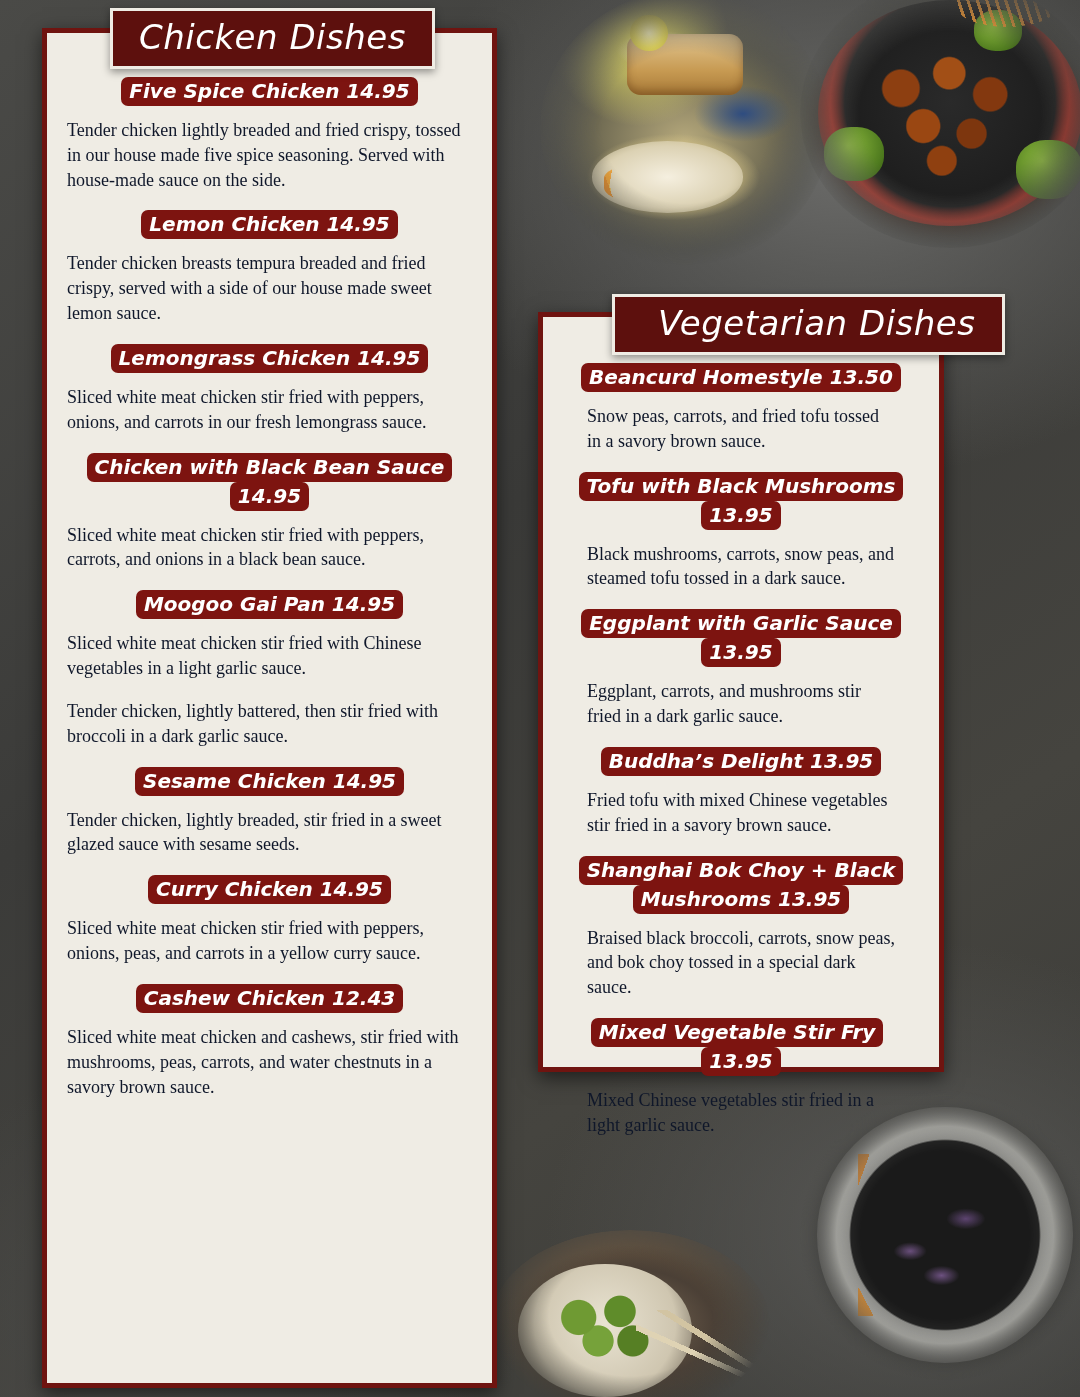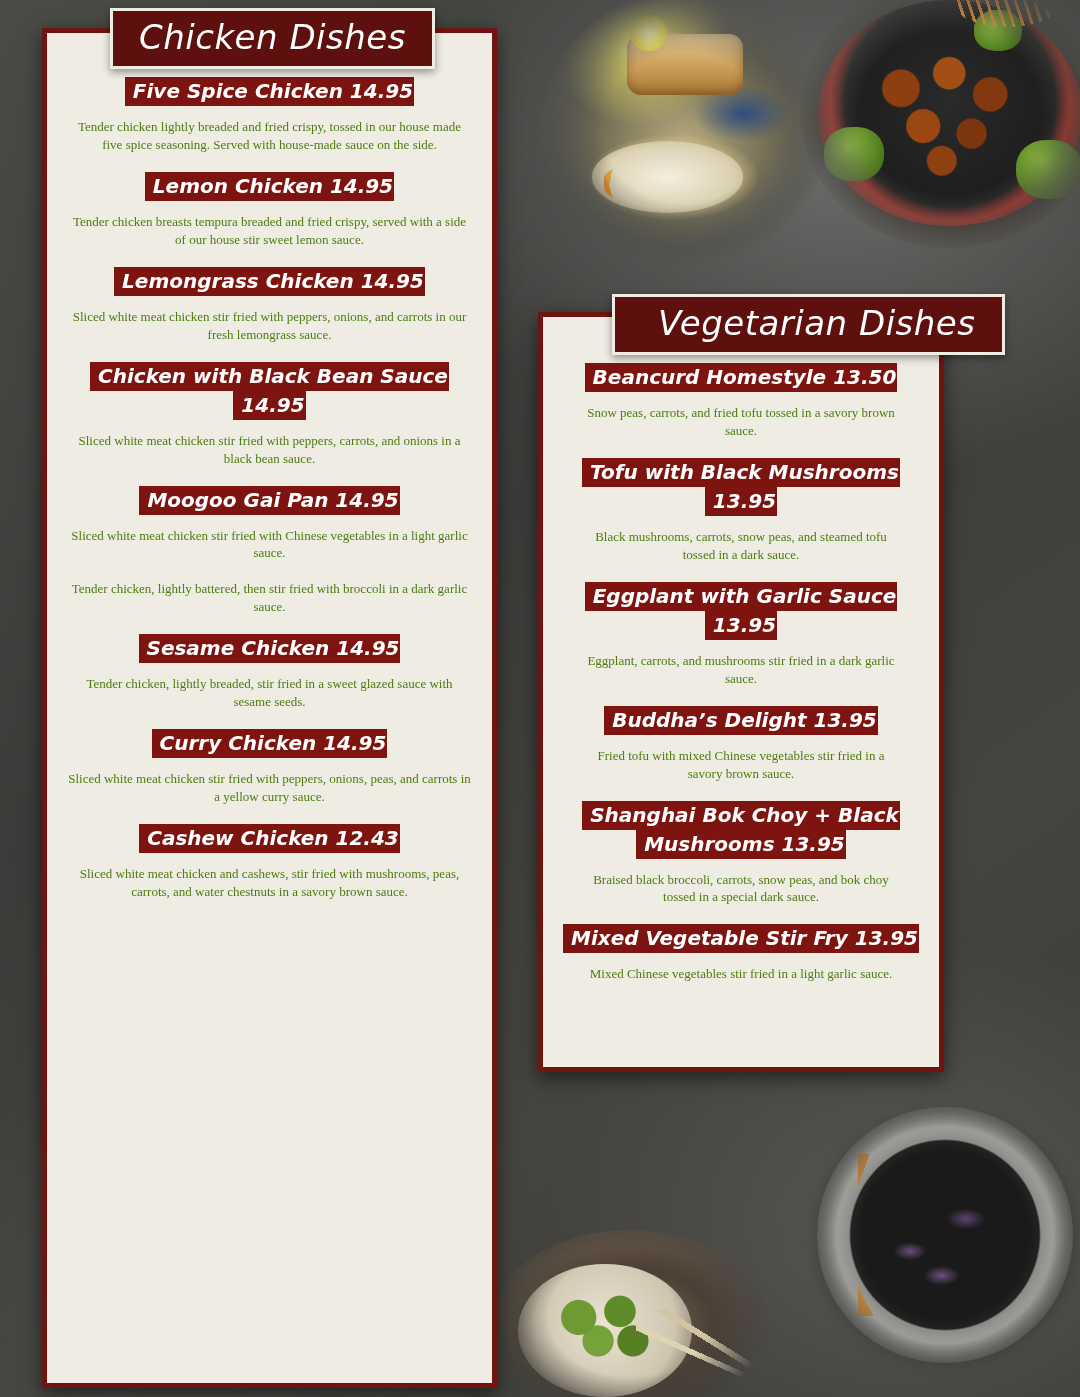--- a/index.html
+++ b/index.html
@@ -228,31 +228,32 @@
   }
   .item-name span {
     display: inline;
     background: #7d1410;
     color: #ffffff;
     font-family: "DejaVu Sans", sans-serif;
     font-style: italic;
     font-weight: bold;
     font-size: 20px;
     line-height: 1.45;
-    padding: 2px 1px 3px 8px;
+    padding: 2px 8px 3px 8px;
     box-decoration-break: clone;
+    border-radius: 7px;
     -webkit-box-decoration-break: clone;
   }
   .item-desc {
     margin: 0 0 18px 0;
-    text-align: center;
+    text-align: left;
     font-family: "Liberation Serif", serif;
-    font-size: 13px;
+    font-size: 18px;
     line-height: 1.38;
-    color: #4d7c0f;
+    color: #0f172a;
   }
   .panel-left .item-desc { padding: 0 6px; }
   .panel-right .item-desc { padding: 0 26px; }
 
   .item-desc.tight { margin-bottom: 14px; }
 </style>
 </head>
 <body>
 
 <div class="backdrop"></div>
@@ -287,21 +288,21 @@
 <div class="panel panel-left">
 
   <div class="item">
     <div class="item-name"><span>Five Spice Chicken 14.95</span></div>
     <p class="item-desc">Tender chicken lightly breaded and fried crispy, tossed in our house made five spice seasoning. Served with house-made sauce on the side.</p>
   </div>
 
 
   <div class="item">
     <div class="item-name"><span>Lemon Chicken 14.95</span></div>
-    <p class="item-desc">Tender chicken breasts tempura breaded and fried crispy, served with a side of our house stir sweet lemon sauce.</p>
+    <p class="item-desc">Tender chicken breasts tempura breaded and fried crispy, served with a side of our house made sweet lemon sauce.</p>
   </div>
 
   <div class="item">
     <div class="item-name"><span>Lemongrass Chicken 14.95</span></div>
     <p class="item-desc">Sliced white meat chicken stir fried with peppers, onions, and carrots in our fresh lemongrass sauce.</p>
   </div>
 
   <div class="item">
     <div class="item-name"><span>Chicken with Black Bean Sauce 14.95</span></div>
     <p class="item-desc">Sliced white meat chicken stir fried with peppers, carrots, and onions in a black bean sauce.</p>

